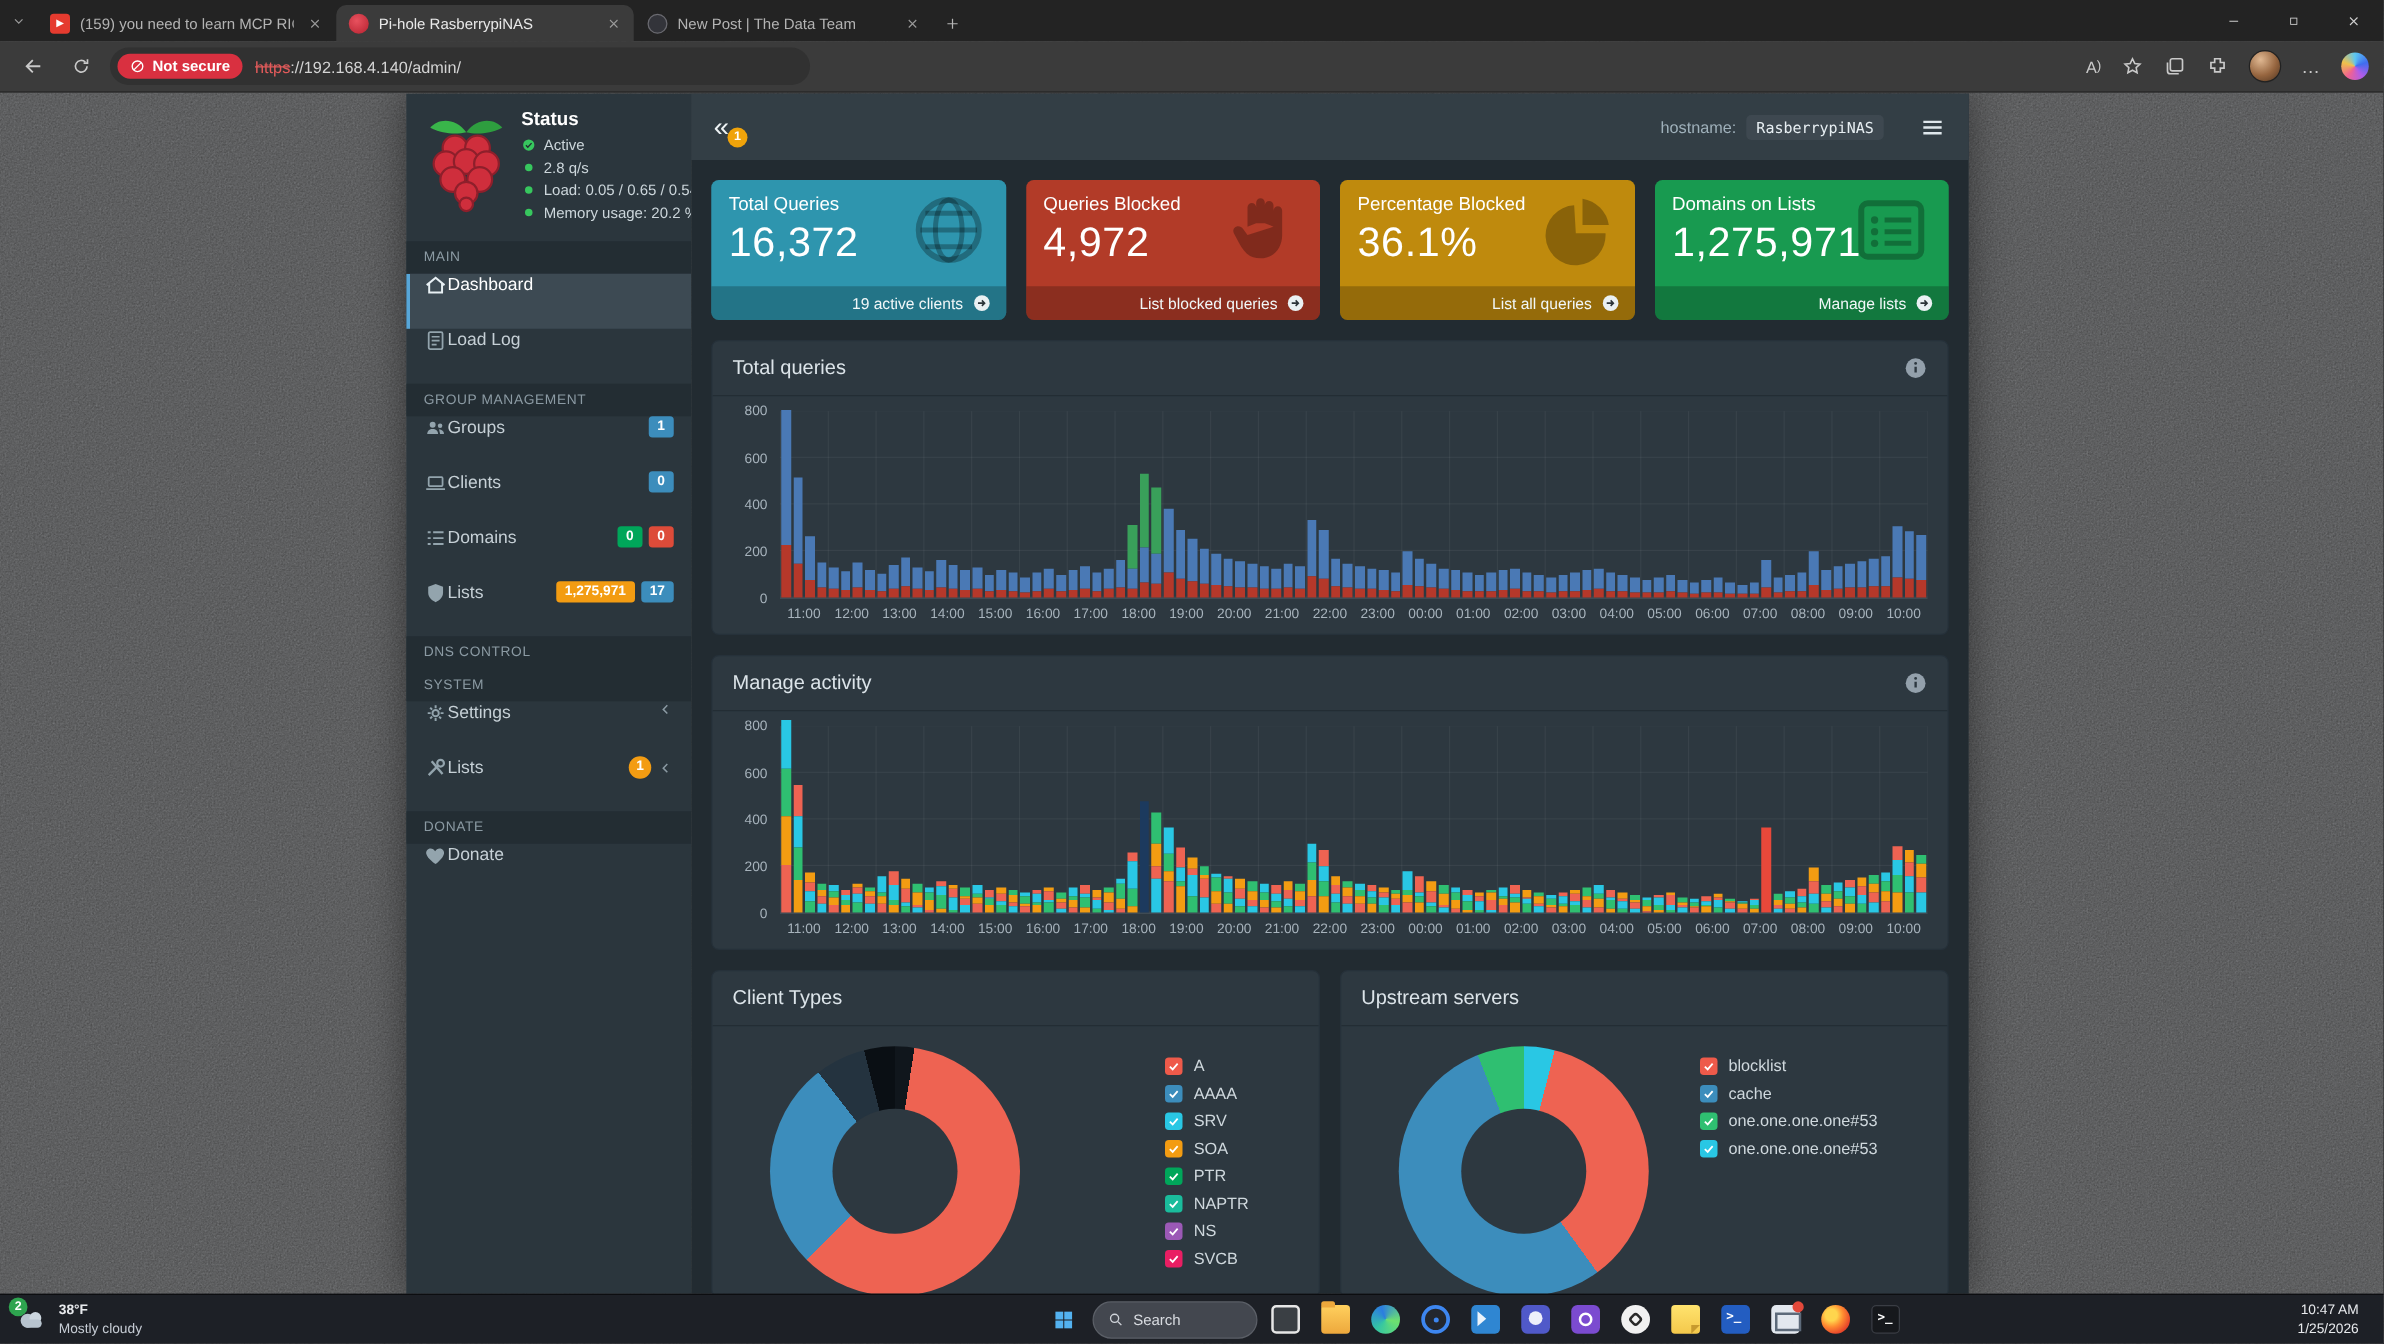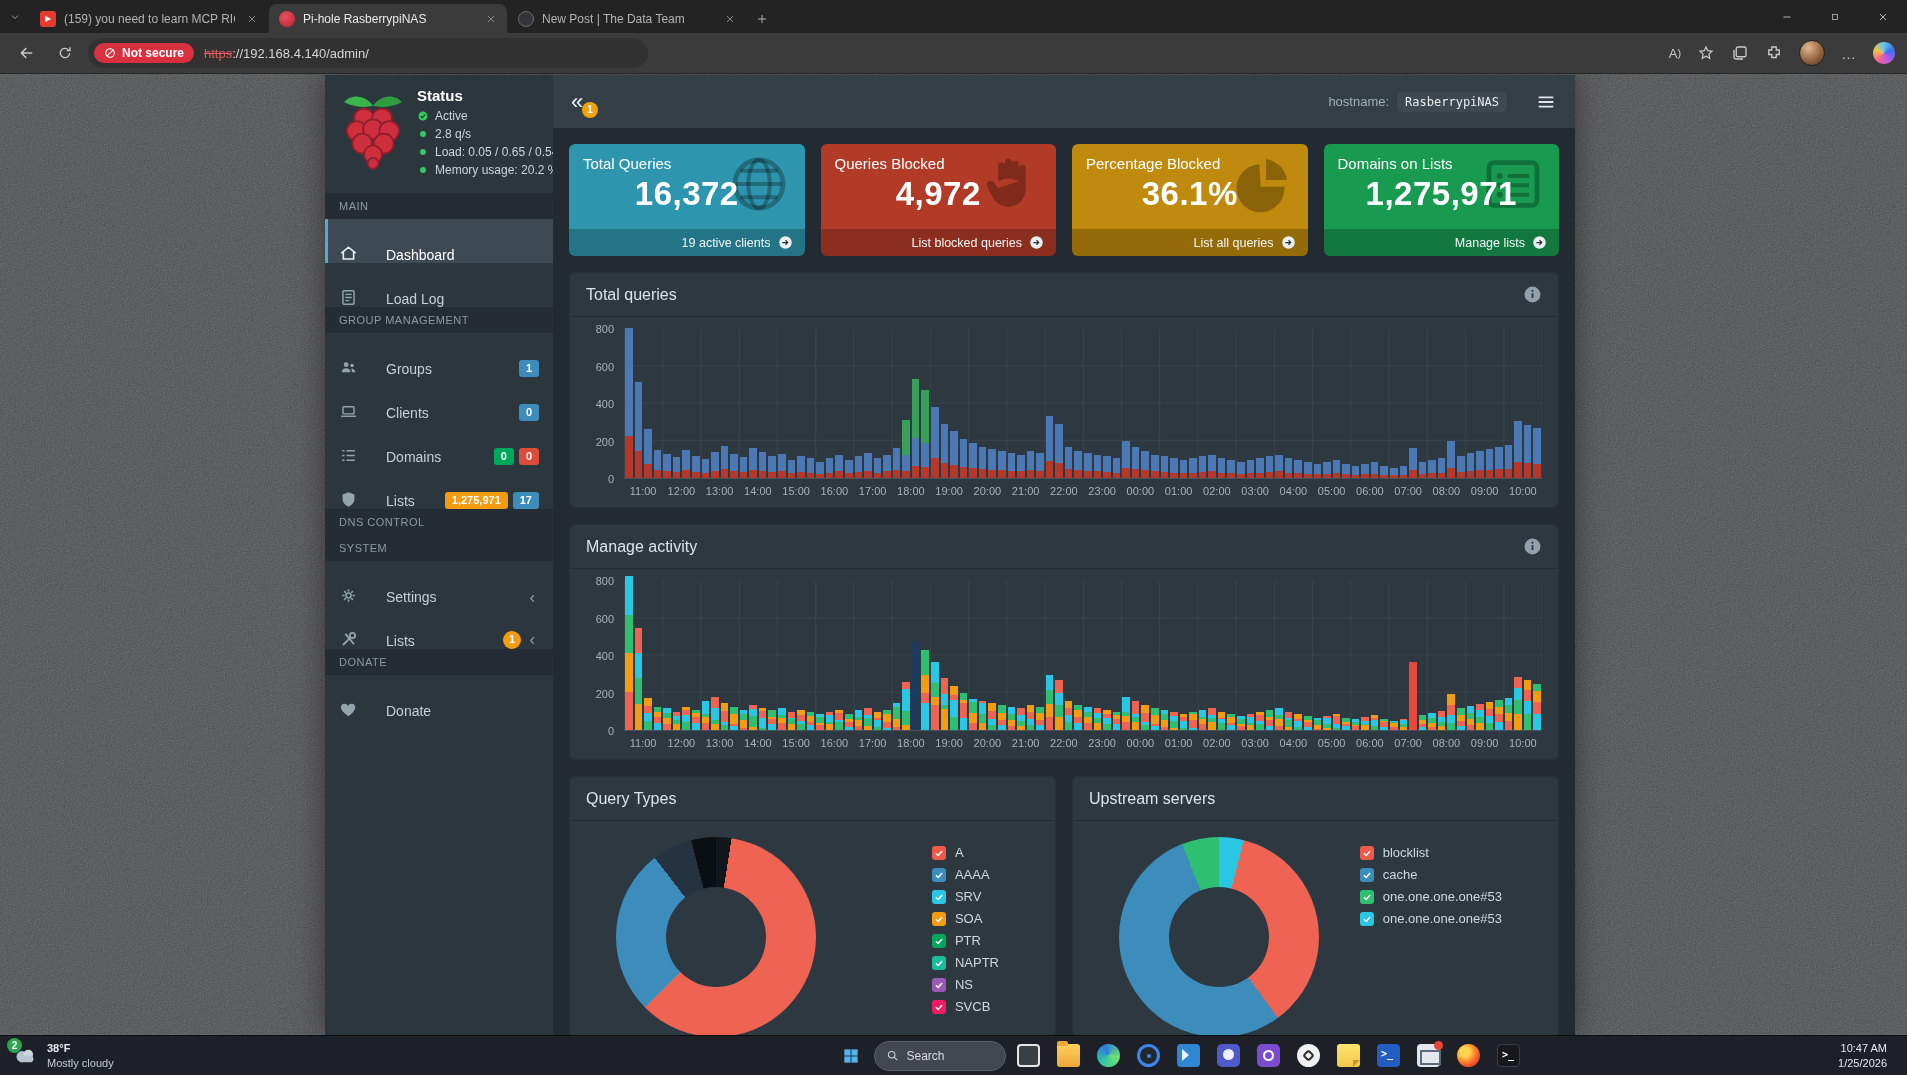--- a/index.html
+++ b/index.html
@@ -47,21 +47,21 @@
   
   .sidebar { width:228px; background:#2b363d; color:#cfd8dd; display:flex; flex-direction:column; overflow:hidden; flex:none; }
   .sb-header { height:53px; flex:none; display:flex; align-items:center; justify-content:center; border-bottom:1px solid #222c32; }
   .logo { font-size:25px; color:#57b0e0; letter-spacing:.5px; }
   .sb-brand { display:flex; padding:12px 10px 12px 12px; gap:8px; }
   .rasp { width:72px; height:88px; flex:none; }
   .status-title { font-weight:700; font-size:15px; color:#fff; margin-bottom:5px; }
   .status-row { display:flex; align-items:center; gap:6px; margin:4px 0; color:#ccd6db; font-size:12px; white-space:nowrap; }
   .sic { width:12px; height:12px; color:#37c75e; flex:none; }
   .sb-strip { background:#232d33; color:#8b9aa3; font-size:11px; letter-spacing:.5px; padding:7px 14px; }
-  .sb-item { height:44px; display:flex; align-items:flex-end; gap:28px; padding:0 14px; font-size:14px; color:#c6d0d6; }
+  .sb-item { height:44px; display:flex; align-items:flex-start; gap:0; padding:0 14px; font-size:14px; color:#c6d0d6; }
   .sb-item.active { background:#3d4a53; color:#fff; box-shadow:inset 3px 0 0 #57a6d8; }
   .mi { width:19px; height:19px; color:#93a4ad; flex:none; }
   .sb-item.active .mi { color:#e8f0f4; }
   .sb-right { margin-left:auto; display:flex; align-items:center; gap:5px; }
   .badge { font-size:11px; font-weight:700; color:#fff; padding:2px 7px; border-radius:3px; line-height:1.2; }
   .badge.round { border-radius:50%; width:18px; height:18px; padding:0; display:grid; place-items:center; }
   .chev { width:13px; height:13px; color:#8b9aa3; }
 
   
   .main { flex:1; min-width:0; display:flex; flex-direction:column; background:#222b31; }
@@ -70,21 +70,21 @@
   .nbadge { position:absolute; top:11px; left:11px; background:#f0a30a; color:#fff; font-size:10px; font-weight:700; width:16px; height:16px; border-radius:50%; display:grid; place-items:center; }
   .host { margin-left:auto; display:flex; align-items:center; gap:8px; font-size:13px; color:#9fb0ba; }
   .hostval { font-family:"DejaVu Sans Mono", monospace; font-size:12px; background:#3e4850; color:#e7eef2; padding:3px 8px; border-radius:4px; }
   .burger { width:22px; height:22px; color:#dfe7ec; margin-left:16px; }
 
   .content { flex:1; padding:16px; overflow:hidden; }
   .cards { display:flex; gap:16px; margin-bottom:16px; }
   .card { flex:1; height:112px; border-radius:6px; position:relative; color:#fff; display:flex; flex-direction:column; overflow:hidden; }
   .card-body { padding:11px 14px 0; flex:1; position:relative; z-index:1; }
   .card-title { font-size:15px; }
-  .card-value { font-size:33px; font-weight:700; margin-top:3px; letter-spacing:.5px;text-align:center; }
+  .card-value { font-size:33px; font-weight:400; margin-top:3px; letter-spacing:.5px; }
   .card-icon { position:absolute; right:14px; top:8px; width:64px; height:64px; color:rgba(0,0,0,.28); z-index:0; }
   .card-footer { height:27px; background:rgba(0,0,0,.22); display:flex; align-items:center; justify-content:flex-end; gap:7px; padding:0 12px; font-size:12.5px; color:#f1f7f8; z-index:1; }
   .fic { width:15px; height:15px; }
 
   .panel { background:#2d3840; border-radius:6px; margin-bottom:16px; overflow:hidden; border:1px solid #26313a; }
   .panel-head { height:44px; display:flex; align-items:center; padding:0 16px; border-bottom:1px solid #232d34; color:#dce4e9; font-size:16px; }
   .spacer { flex:1; }
   .info-btn { width:19px; height:19px; color:#93a0ab; }
   .panel-body { padding:12px 16px 10px; }
 
@@ -1676,21 +1676,21 @@
                       <span>10:00</span>
                     </div>
                   </div>
                 </div>
               </div>
           </section>
 
           <div class="panel-row">
             <section class="panel">
               <div class="panel-head">
-                <span>Query Types</span>
+                <span>Client Types</span>
               </div>
               <div>
                   <div class="donut-wrap">
                     <div class="donut" style="background: conic-gradient(rgb(16, 22, 28) 0deg, rgb(16, 22, 28) 9deg, rgb(238, 99, 82) 9deg, rgb(238, 99, 82) 225deg, rgb(60, 141, 188) 225deg, rgb(60, 141, 188) 322.2deg, rgb(36, 51, 63) 322.2deg, rgb(36, 51, 63) 345.6deg, rgb(10, 15, 20) 345.6deg, rgb(10, 15, 20) 360deg);"></div>
                     <div class="legend">
                       <div class="legend-item">
                         <span class="lcheck" style="background: rgb(238, 90, 74);">
                           <svg class="ck">
                             <use href="#i-check"></use>
                           </svg>

